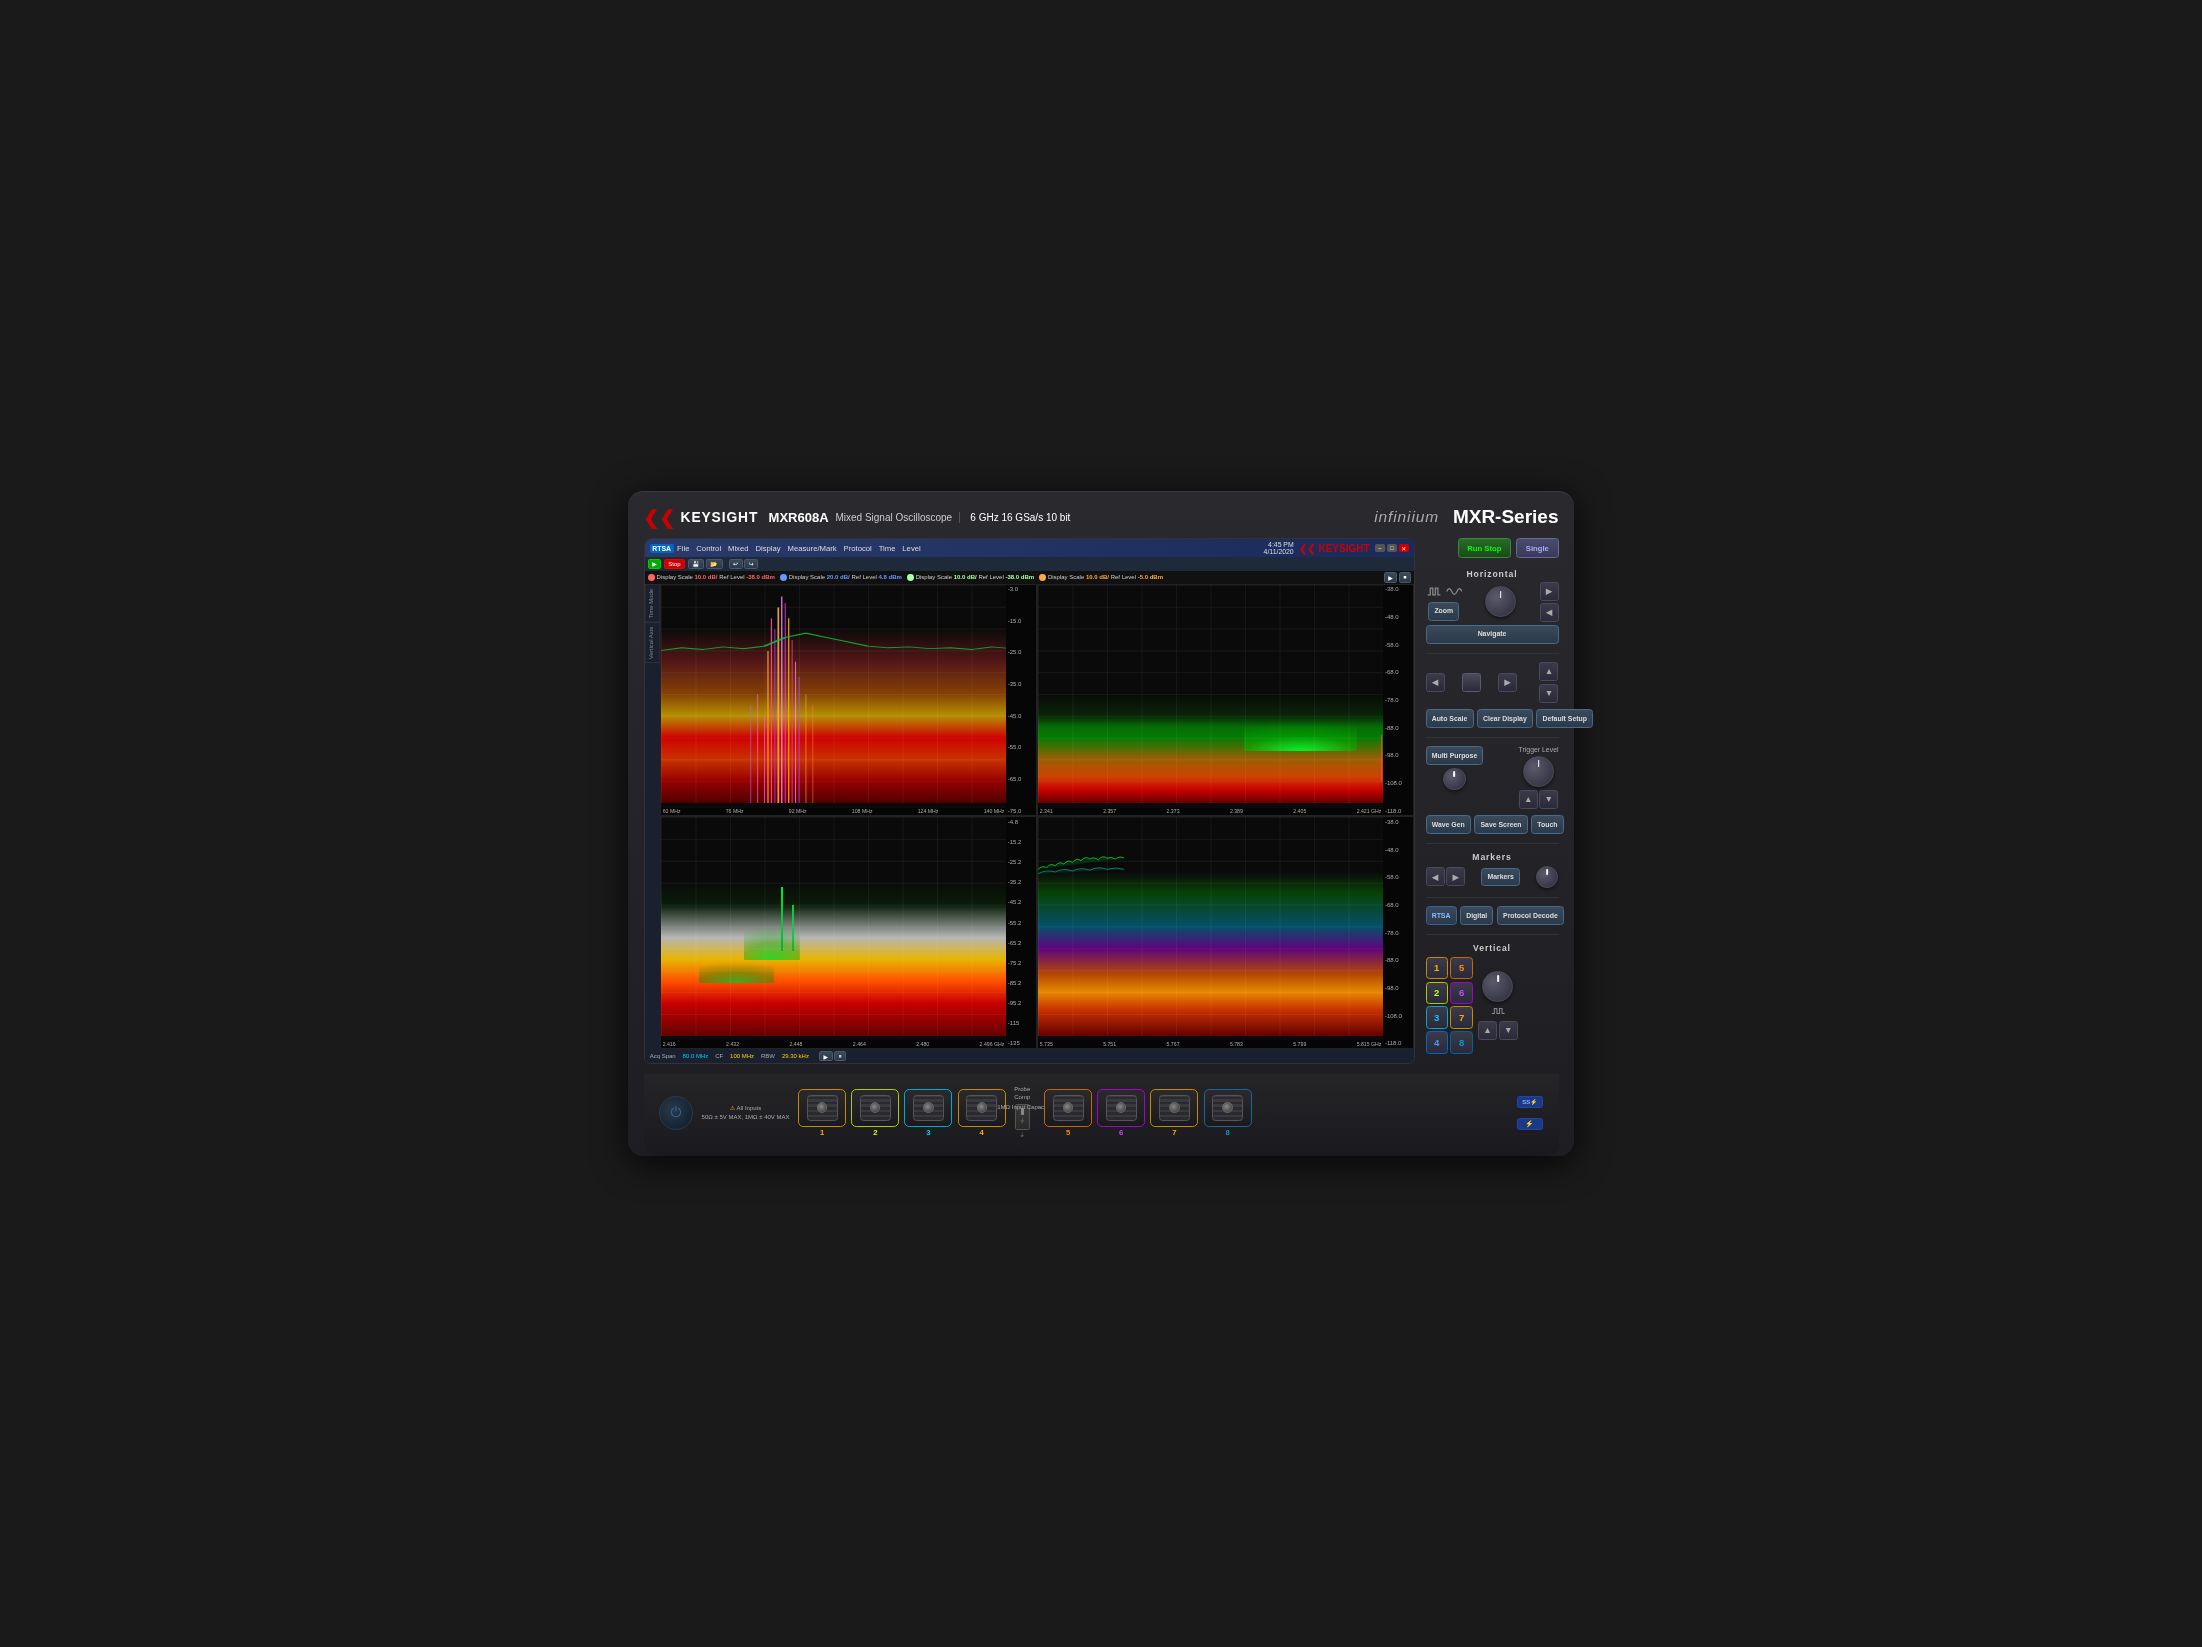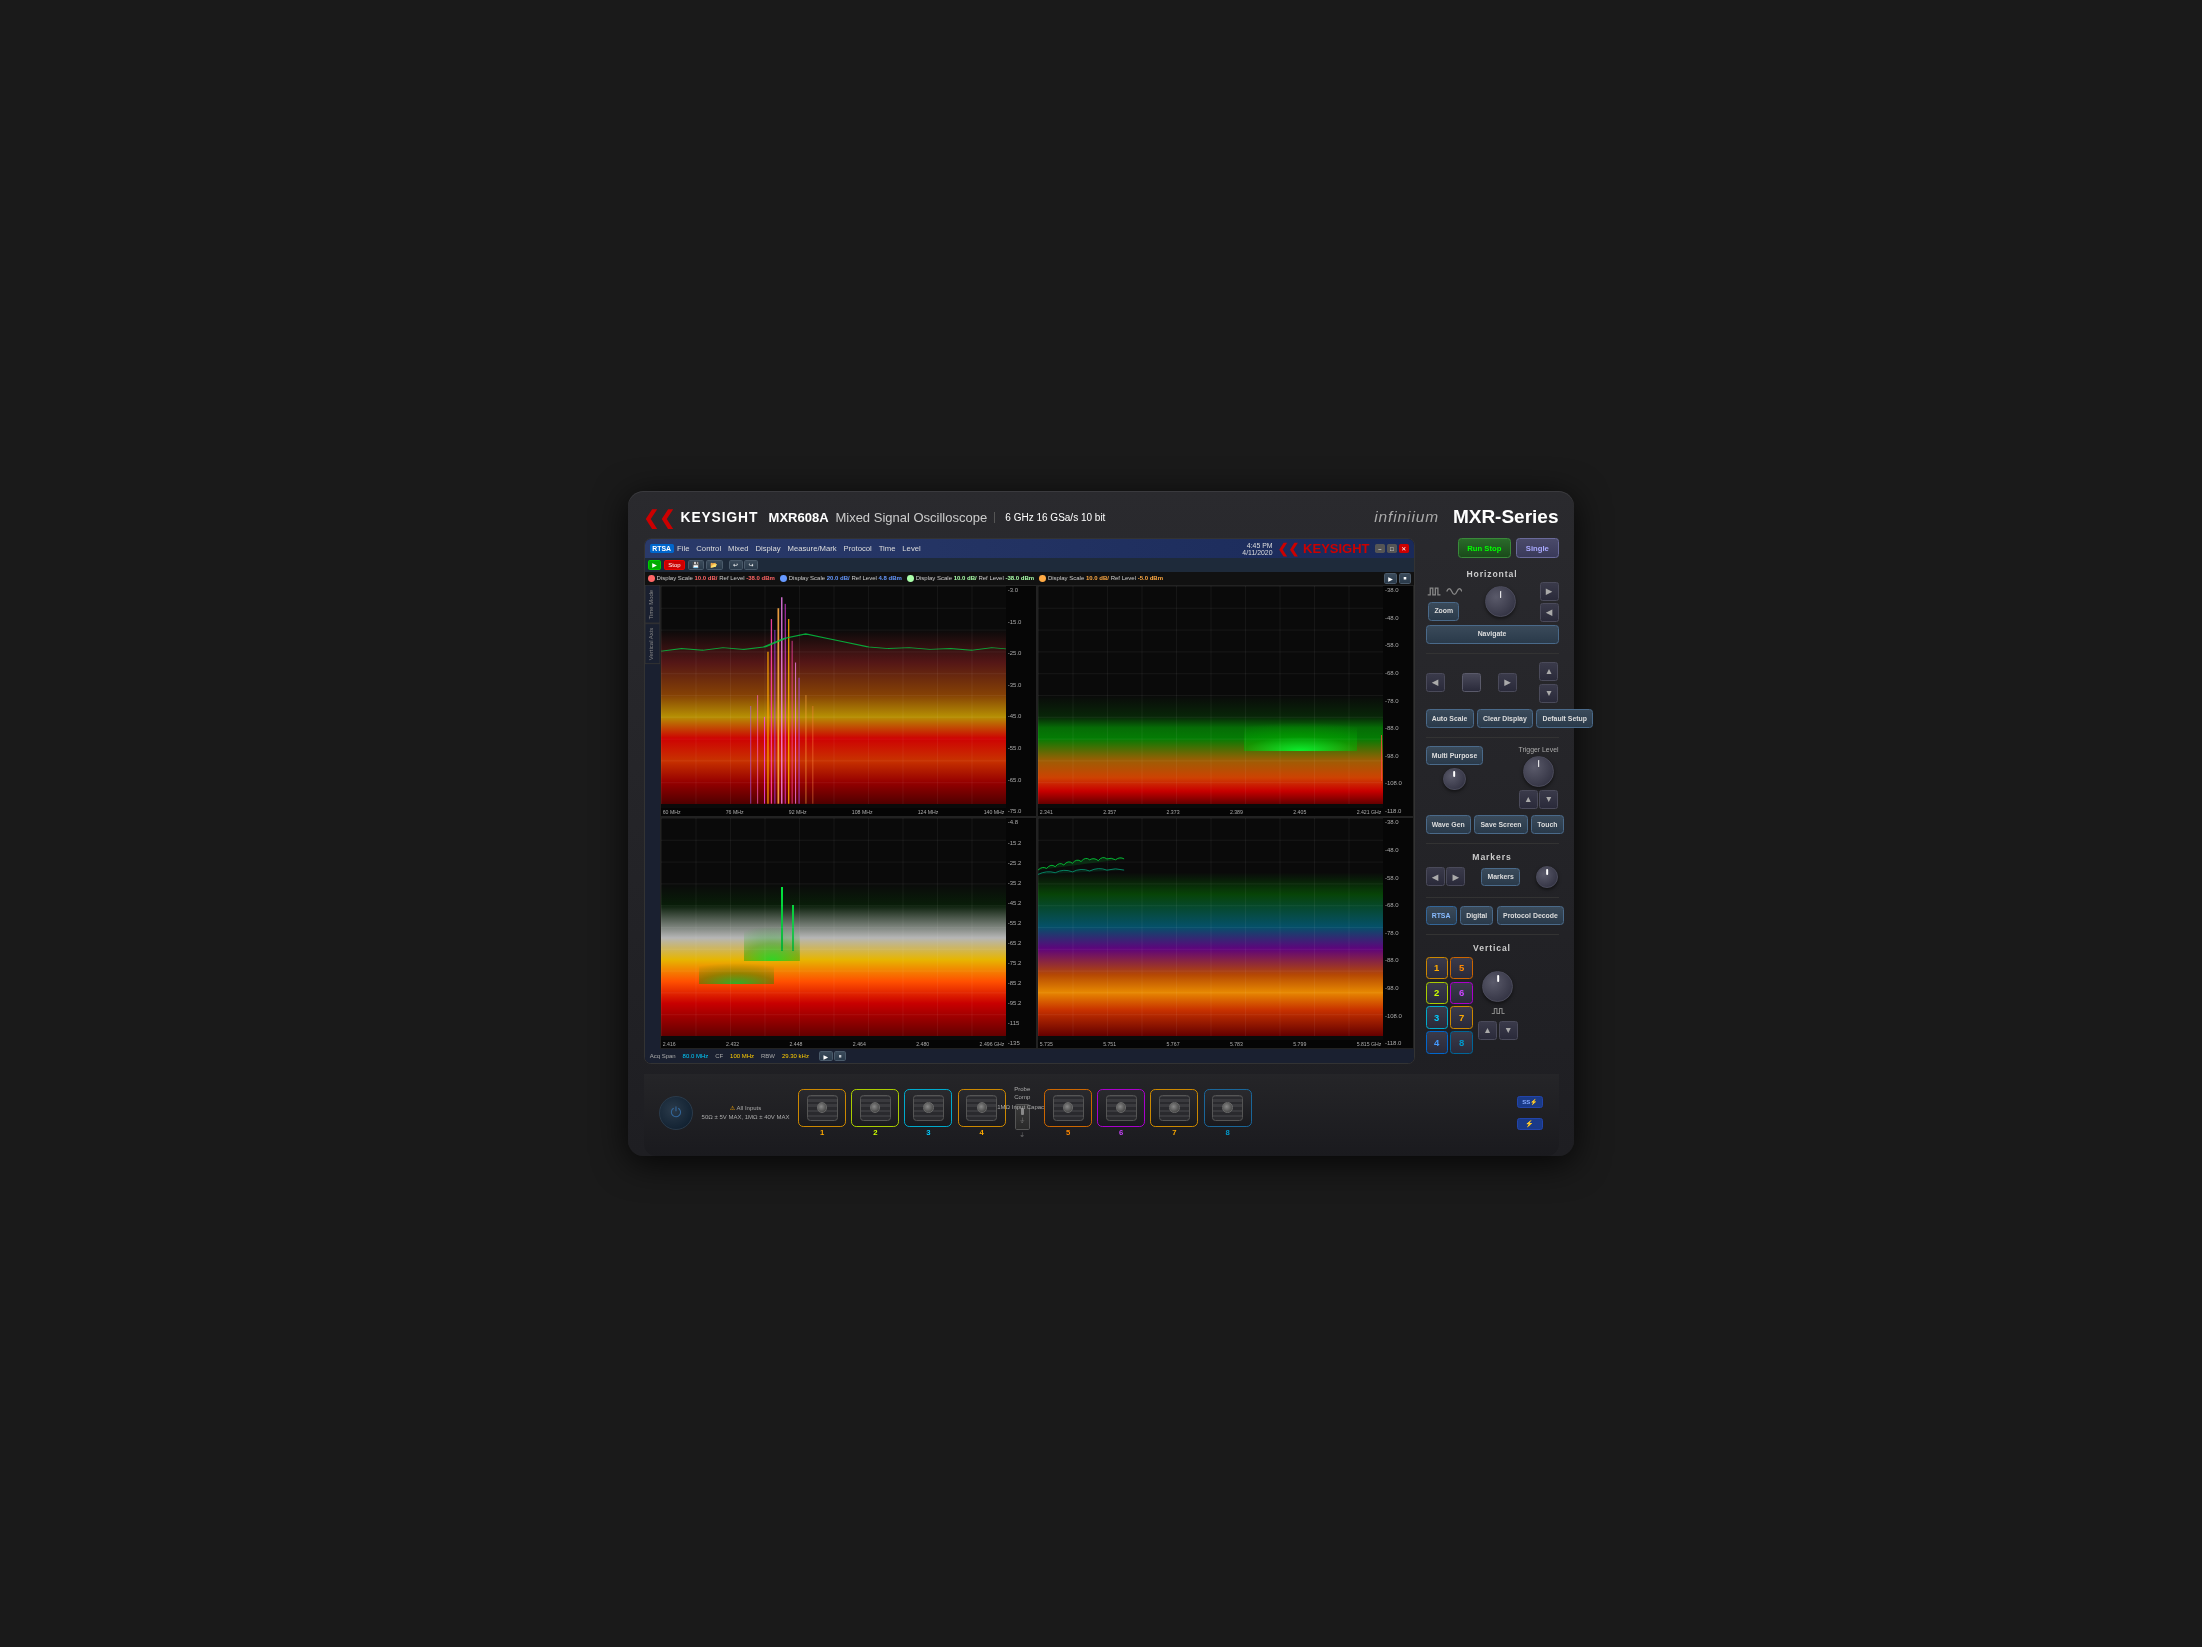--- a/index.html
+++ b/index.html
@@ -56,21 +56,21 @@
     }
 
     .model-number {
       color: #fff;
       font-size: 13px;
       font-weight: 700;
     }
 
     .model-desc {
       color: #ccc;
-      font-size: 13px;
+      font-size: 10px;
     }
 
     .model-specs {
       color: #fff;
       font-size: 10px;
       border-left: 0.9px solid #555;
       padding-left: 10.3px;
     }
 
     .series-name {
@@ -150,21 +150,21 @@
     }
 
     .osc-timestamp {
       color: #ddd;
       font-size: 6.9px;
       text-align: right;
     }
 
     .osc-keysight-logo {
       color: #cc0000;
-      font-size: 13px;
+      font-size: 10px;
       font-weight: 900;
     }
 
     .window-controls {
       display: flex;
       gap: 1.7px;
     }
 
     .win-btn {
       width: 10.3px;

